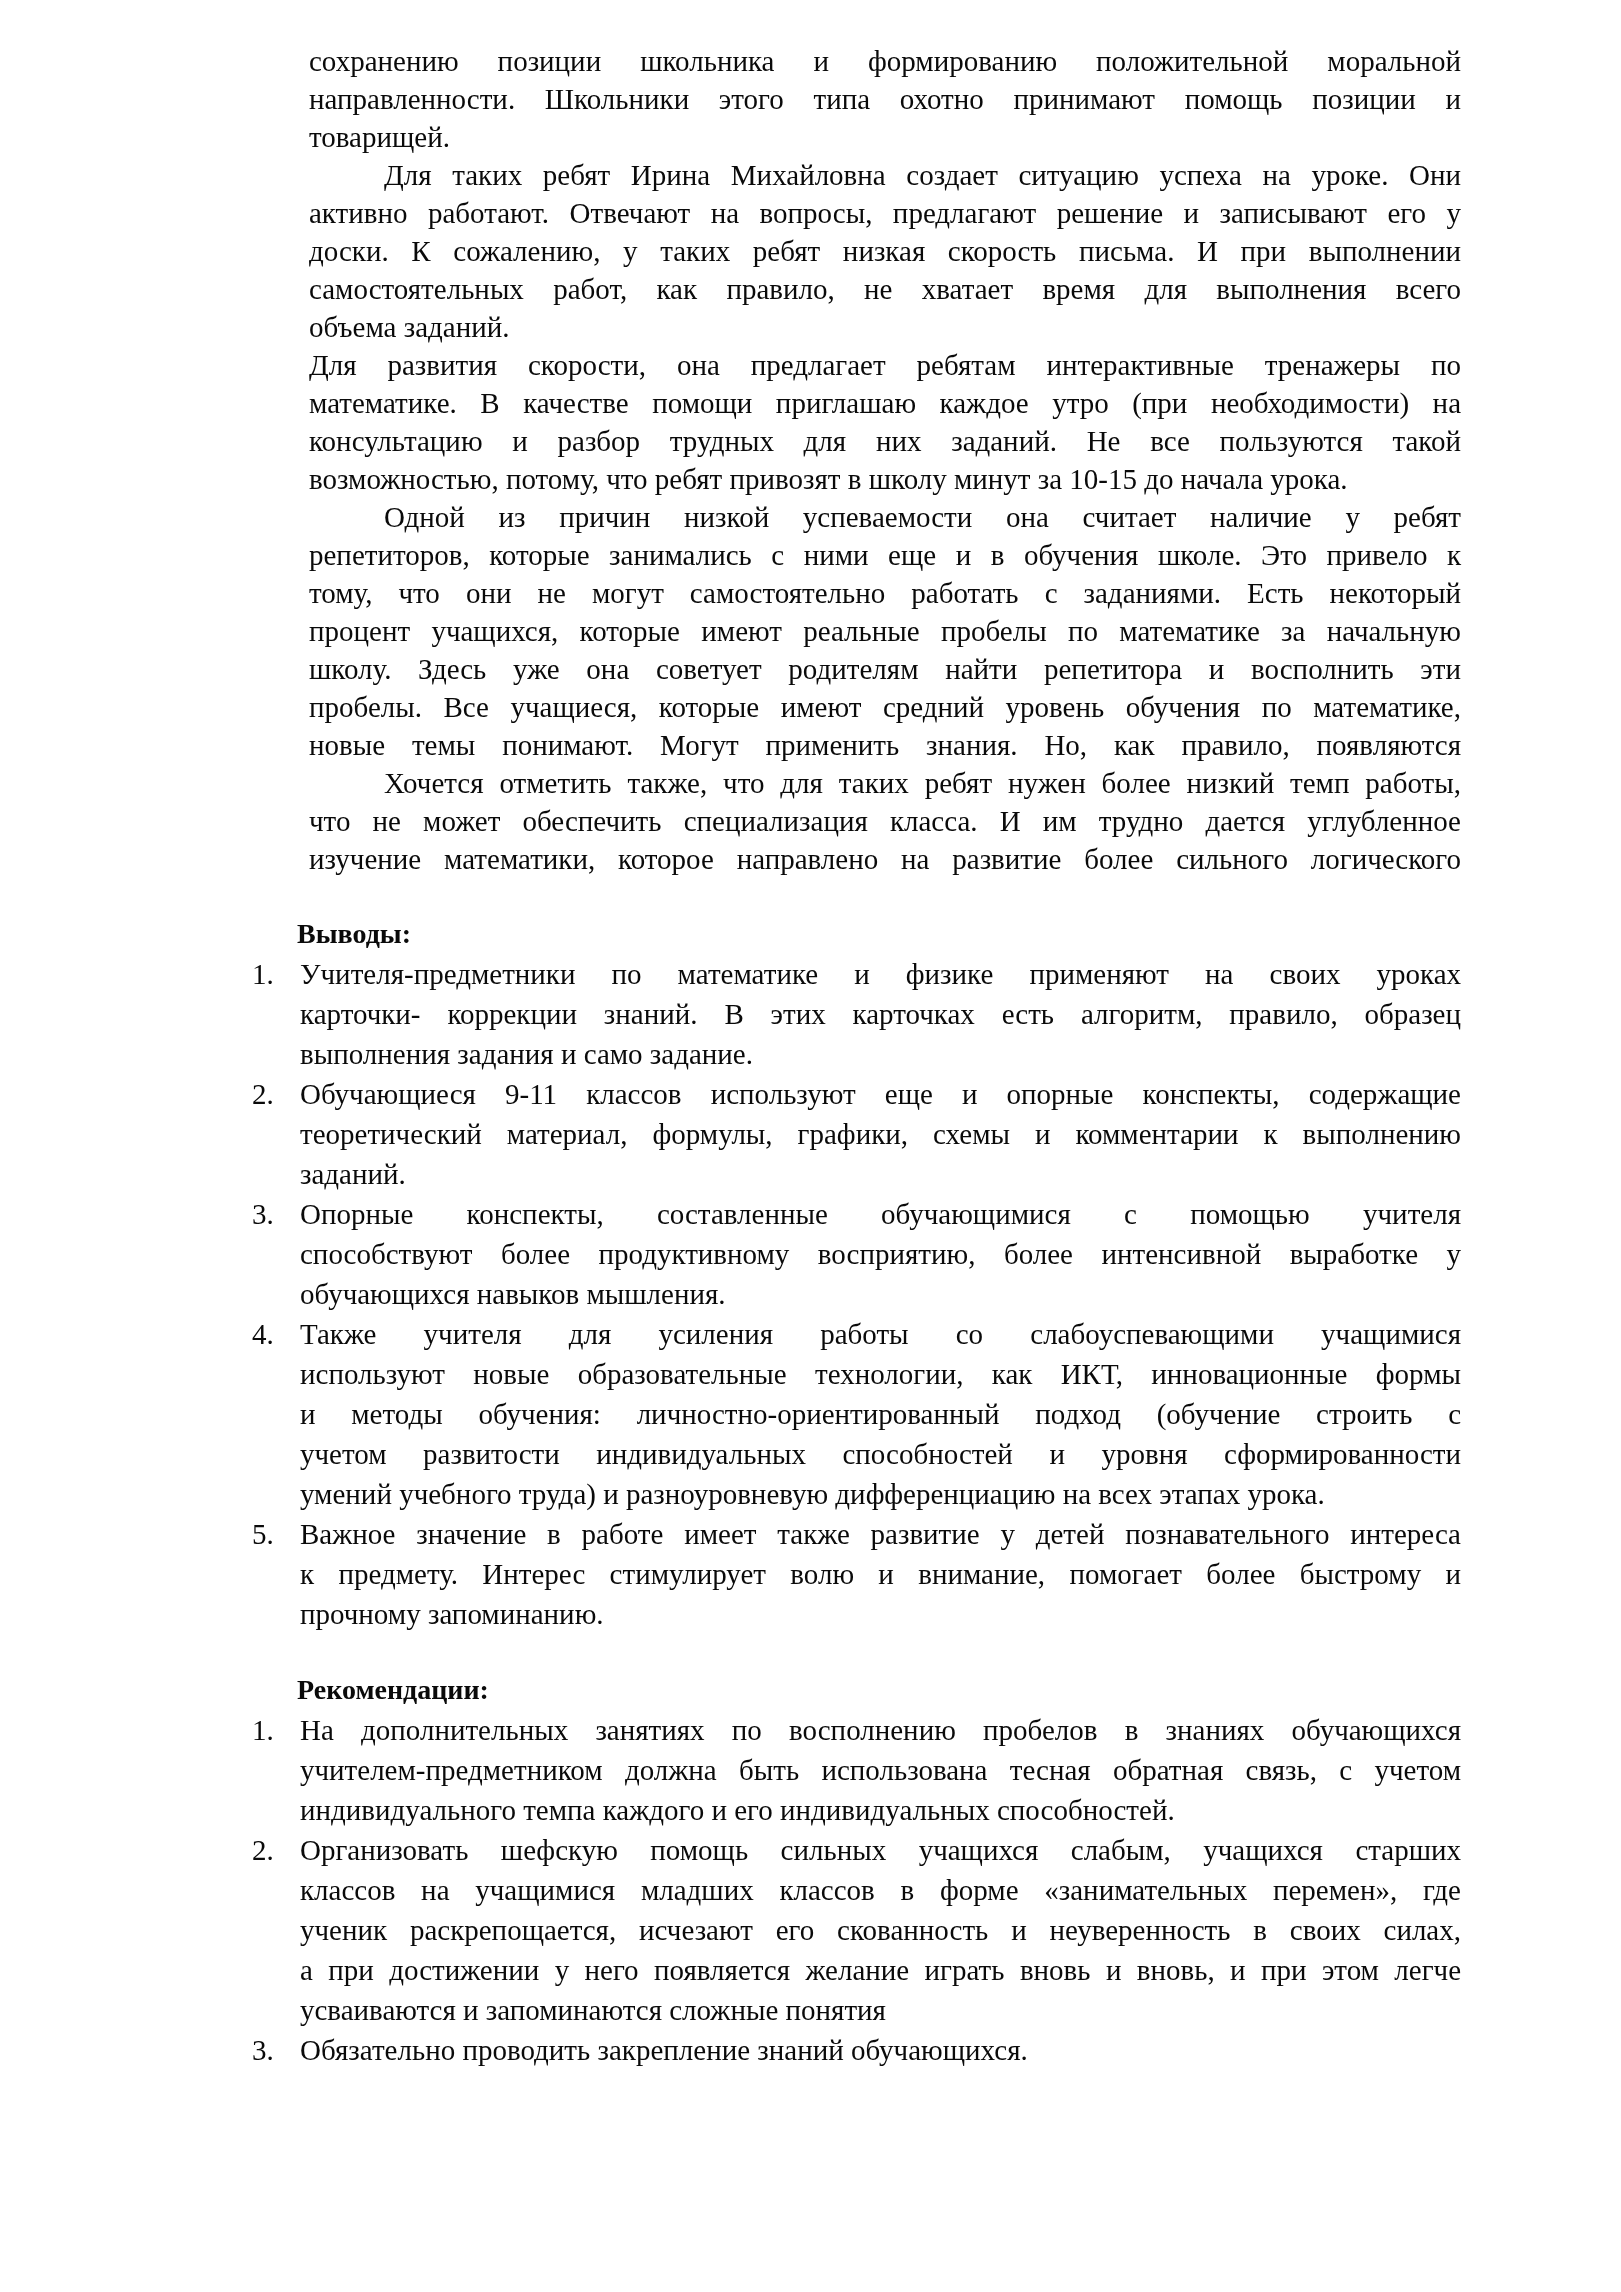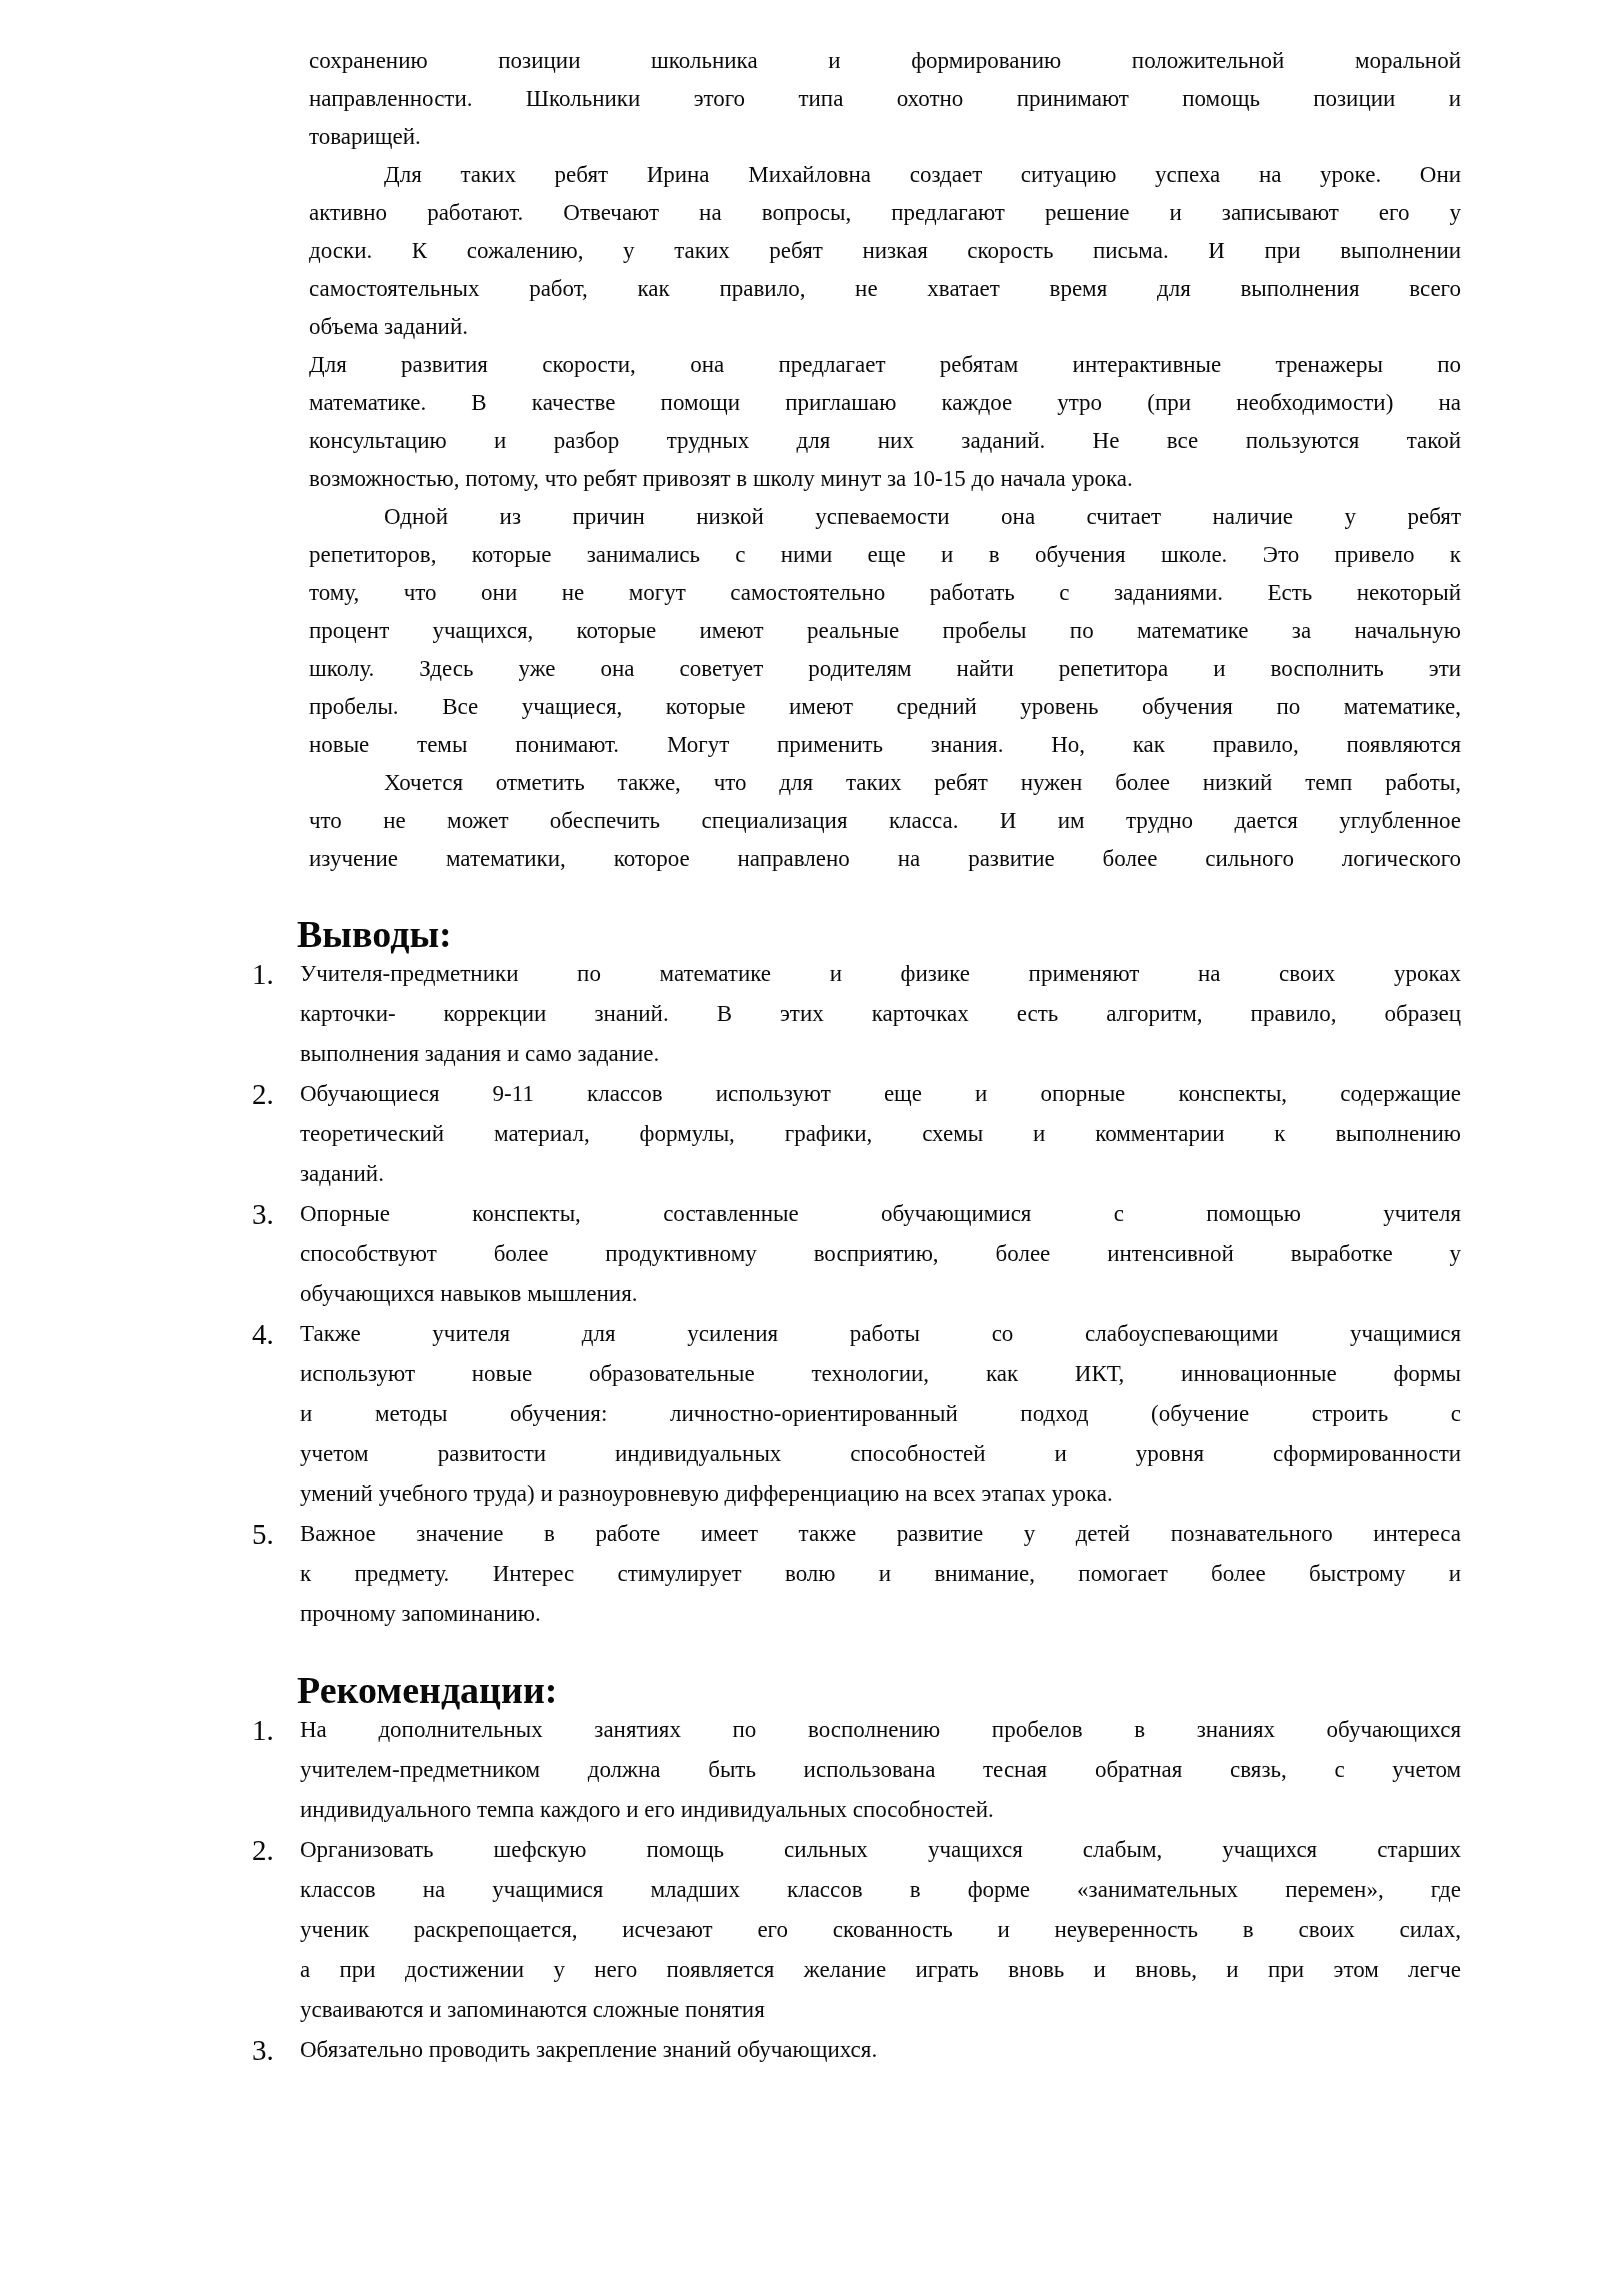--- a/index.html
+++ b/index.html
@@ -12,32 +12,32 @@
     font-family:"Liberation Serif", "DejaVu Serif", serif;
     overflow:hidden;
   }
   .content {
     position:absolute;
     left:252px; top:42px;
     width:1209px;
   }
   .para { margin-left:57px; }
   .line {
-    font-size:23px;
+    font-size:29px;
     line-height:38px;
     text-align:justify;
     text-align-last:justify;
   }
   .line.last { text-align-last:left; }
   .line.indent { text-indent:75px; }
   .spacer { height:36px; }
   .heading {
     margin-left:45px;
     font-weight:bold;
-    font-size:38px;
+    font-size:28px;
     line-height:40px;
   }
   .list { }
   .item { position:relative; margin-left:48px; }
   .item .line { line-height:40px; }
   .item .num {
     position:absolute;
     left:-48px; top:0;
     width:45px;
     font-size:29px;

